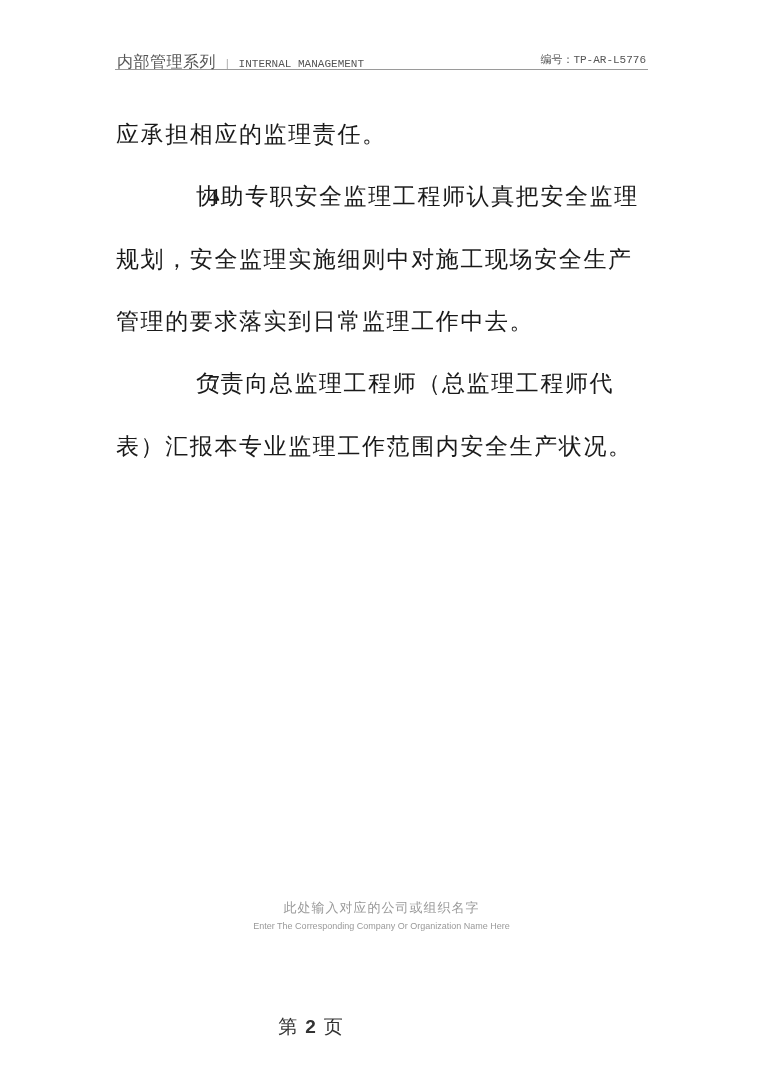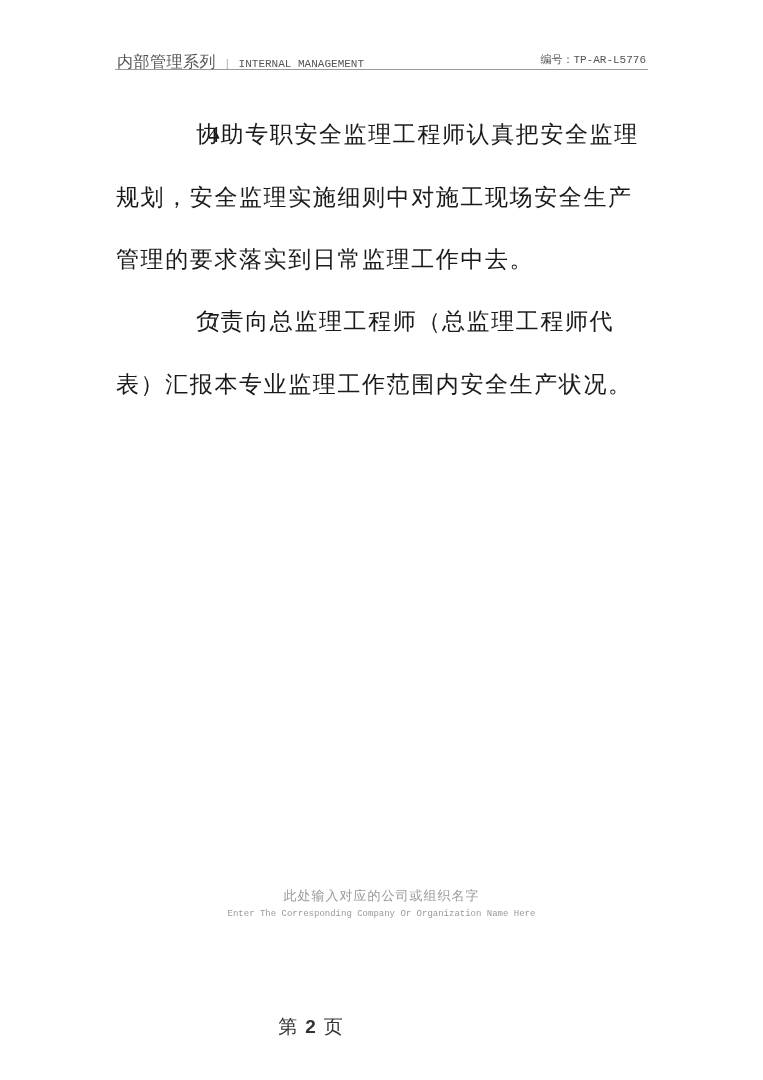--- a/index.html
+++ b/index.html
@@ -79,25 +79,26 @@
       left: 0;
       width: 763px;
       top: 886px;
       text-align: center;
       color: #9a9a9a;
     }
     .footer-company .cn {
       font-size: 13px;
       letter-spacing: 1px;
       line-height: 20px;
+      margin-top: 12px;
     }
     .footer-company .en {
       font-size: 9px;
       line-height: 16px;
-      font-family: Liberation Mono, monospace;
+      font-family: Liberation Sans, sans-serif;
     }
     .page-number {
       position: absolute;
       left: 0;
       width: 621px;
       top: 1014px;
       text-align: center;
       font-size: 19px;
       color: #333333;
     }
@@ -113,20 +114,21 @@
 <div class="page-header">
   <div class="header-left">
     <span class="series">内部管理系列</span><span class="sep">|</span><span>INTERNAL MANAGEMENT</span>
   </div>
   <div class="header-right">
     <span class="code-label">编号：</span><span>TP-AR-L5776</span>
   </div>
 </div>
 
 <div class="body-text">
+  <p class="para-first">应承担相应的监理责任。</p>
 
   <p class="para-item">
     <span class="item-num">4</span><span>协助专职安全监理工程师认真把安全监理规划，安全监理实施细则中对施工现场安全生产管理的要求落实到日常监理工作中去。</span>
   </p>
 
 
 
   <p class="para-item">
     <span class="item-num">7</span><span>负责向总监理工程师（总监理工程师代表）汇报本专业监理工作范围内安全生产状况。</span>
   </p>

